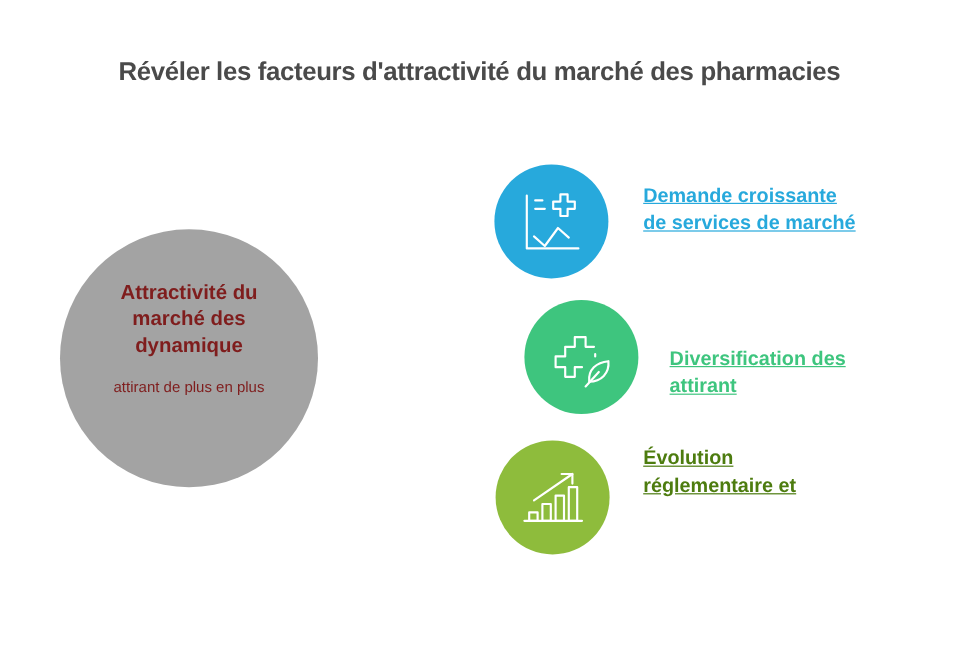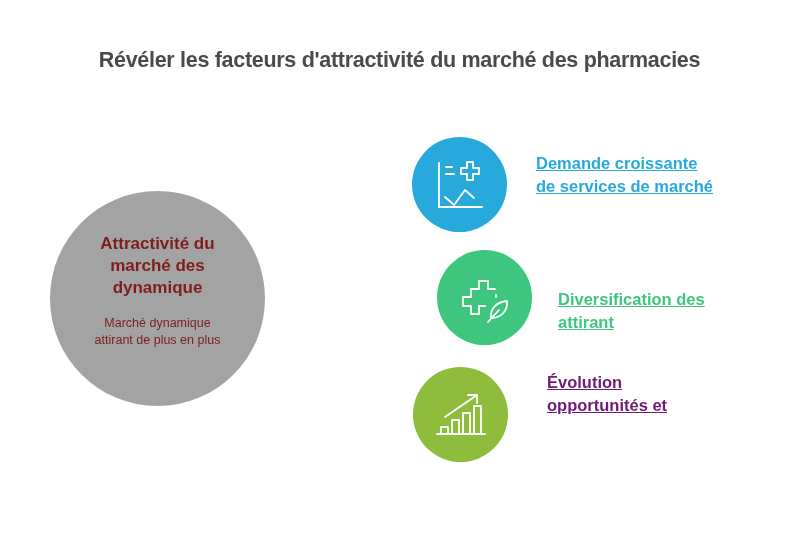--- a/index.html
+++ b/index.html
@@ -37,21 +37,20 @@
 
 <div class="title">Révéler les facteurs d'attractivité du marché des pharmacies</div>
 
 <div class="main-circle">
   <div class="main-title">
     <div>Attractivité du</div>
     <div>marché des</div>
     <div>dynamique</div>
   </div>
   <div class="main-desc">
-    <div>Marché dynamique</div>
     <div>attirant de plus en plus</div>
   </div>
 </div>
 
 <div class="item-circle" style="left:412px; top:137px; background:#27a9dc;">
   <svg width="56" height="56" viewBox="0 0 56 56">
     <g fill="none" stroke="#ffffff" stroke-width="1.8" stroke-linecap="round" stroke-linejoin="round">
       <path d="M7 6 V50 H50"></path>
       <path d="M14 10 H20"></path>
       <path d="M14 17 H22"></path>
@@ -86,16 +85,16 @@
       <path d="M4 47 H52"></path>
       <rect x="8" y="40" width="7" height="7"></rect>
       <rect x="19" y="33" width="7" height="14"></rect>
       <rect x="30" y="26" width="7" height="21"></rect>
       <rect x="41" y="19" width="7" height="28"></rect>
       <path d="M12 30 L44 8"></path>
       <path d="M35 8 H44 V16"></path>
     </g>
   </svg>
 </div>
-<div class="item-label" style="left:536px; top:371px; color:#701a75;margin-left:11px;">
+<div class="item-label" style="left:536px; top:371px; color:#4d7c0f;">
   <div>Évolution</div>
-  <div>opportunités et</div>
+  <div>réglementaire et</div>
 </div>
 
 </body></html>

